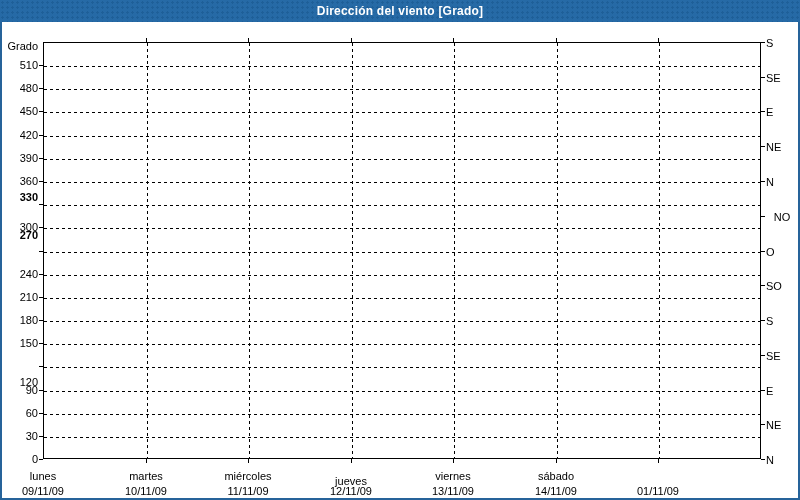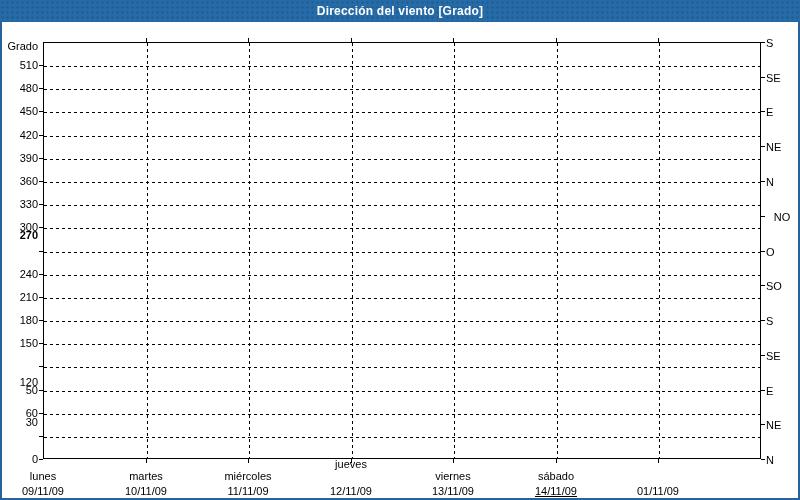--- a/index.html
+++ b/index.html
@@ -60,31 +60,31 @@
       <div class="vgrid" style="left: 103px;"></div>
       <div class="vgrid" style="left: 205px;"></div>
       <div class="vgrid" style="left: 308px;"></div>
       <div class="vgrid" style="left: 410px;"></div>
       <div class="vgrid" style="left: 513px;"></div>
       <div class="vgrid" style="left: 615px;"></div>
     </div>
 
   <div id="leftAxis">
       <div class="ylab" style="top: 453px;">0</div>
-      <div class="ylab" style="top: 416px;">30</div>
+      <div class="ylab" style="top: 430px;">30</div>
       <div class="ylab" style="top: 407px;">60</div>
-      <div class="ylab" style="top: 384px;">50</div>
+      <div class="ylab" style="top: 384px;">90</div>
       <div class="ylab" style="top: 376px;">120</div>
       <div class="ylab" style="top: 337px;">150</div>
       <div class="ylab" style="top: 314px;">180</div>
       <div class="ylab" style="top: 291px;">210</div>
       <div class="ylab" style="top: 268px;">240</div>
       <div class="ylab" style="top: 229px; font-weight: bold;">270</div>
       <div class="ylab" style="top: 221px; text-align: right;">300</div>
-      <div class="ylab" style="top: 198px;">330</div>
+      <div class="ylab" style="top: 191px; font-weight: bold;">330</div>
       <div class="ylab" style="top: 175px;">360</div>
       <div class="ylab" style="top: 152px;">390</div>
       <div class="ylab" style="top: 129px;">420</div>
       <div class="ylab" style="top: 105px;">450</div>
       <div class="ylab" style="top: 82px;">480</div>
       <div class="ylab" style="top: 59px;">510</div>
     </div>
   <div id="rightAxis">
       <div class="yrlab" style="top: 454px;">N</div>
       <div class="yrlab" style="top: 419px;">NE</div>
@@ -100,26 +100,26 @@
       <div class="yrlab" style="top: 72px;">SE</div>
       <div class="yrlab" style="top: 37px;">S</div>
     </div>
   <div id="xAxis">
       <div class="xlab" style="left: -17px; top: 470px;">lunes</div>
       <div class="xlab" style="left: -17px; top: 485px;">09/11/09</div>
       <div class="xlab" style="left: 86px; top: 470px;">martes</div>
       <div class="xlab" style="left: 86px; top: 485px;">10/11/09</div>
       <div class="xlab" style="left: 188px; top: 470px;">miércoles</div>
       <div class="xlab" style="left: 188px; top: 485px;">11/11/09</div>
-      <div class="xlab" style="left: 291px; top: 458px;">jueves</div>
+      <div class="xlab" style="left: 291px; top: 475px;">jueves</div>
       <div class="xlab" style="left: 291px; top: 485px;">12/11/09</div>
       <div class="xlab" style="left: 393px; top: 470px;">viernes</div>
       <div class="xlab" style="left: 393px; top: 485px;">13/11/09</div>
       <div class="xlab" style="left: 496px; top: 470px;">sábado</div>
-      <div class="xlab" style="left: 496px; top: 485px; text-decoration: underline;">14/11/09</div>
+      <div class="xlab" style="left: 496px; top: 485px;">14/11/09</div>
       <div class="xlab" style="left: 598px; top: 497px;">domingo</div>
       <div class="xlab" style="left: 598px; top: 485px;">01/11/09</div>
     </div>
   <div id="ticks">
       <div class="tick" style="left: 39px; top: 459px; width: 4px; height: 1px;"></div>
       <div class="tick" style="left: 39px; top: 436px; width: 4px; height: 1px;"></div>
       <div class="tick" style="left: 39px; top: 413px; width: 4px; height: 1px;"></div>
       <div class="tick" style="left: 39px; top: 390px; width: 4px; height: 1px;"></div>
       <div class="tick" style="left: 39px; top: 366px; width: 4px; height: 1px;"></div>
       <div class="tick" style="left: 39px; top: 343px; width: 4px; height: 1px;"></div>

